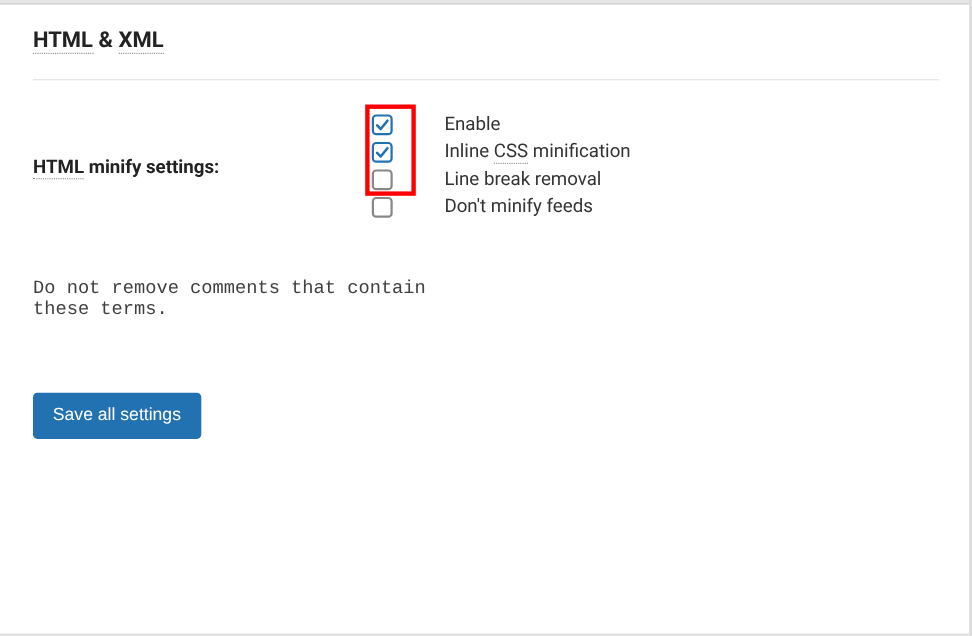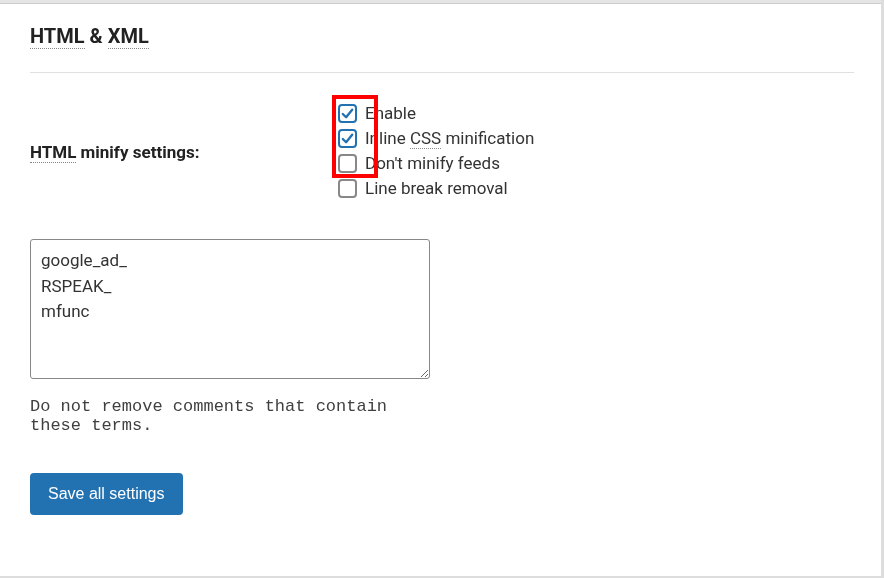--- a/index.html
+++ b/index.html
@@ -68,20 +68,21 @@
       width: 46px;
       height: 83px;
       pointer-events: none;
       z-index: 10;
     }
     .checkbox-row {
       display: flex;
       align-items: center;
       margin-bottom: 1px;
       height: 24px;
+      gap: 39px;
     }
     .checkbox {
       width: 19px;
       height: 19px;
       border: 2px solid #888;
       border-radius: 4px;
       margin-right: 8px;
       display: inline-flex;
       align-items: center;
       justify-content: center;
@@ -130,20 +131,21 @@
       font-family: Liberation Mono, monospace;
     }
     .save-button {
       background: #2271b1;
       color: #fff;
       border: none;
       padding: 12px 18px;
       font-size: 16px;
       border-radius: 4px;
       cursor: pointer;
+      margin-top: 28px;
     }
     .right-border {
       position: absolute;
       right: 0;
       top: 0;
       bottom: 0;
       width: 3px;
       background: #ddd;
     }
     .bottom-border {
@@ -188,35 +190,32 @@
           <div class="checkbox-row">
             <span class="checkbox checked">
               <svg viewBox="0 0 16 16">
                 <path fill="none" stroke="#2271b1" stroke-width="2.5" stroke-linecap="round" stroke-linejoin="round" d="M3 8.5 L6.5 12 L13 4"></path>
               </svg>
             </span>
             <span class="checkbox-label"><span>Inline </span><span class="dotted">CSS</span><span> minification</span></span>
           </div>
           <div class="checkbox-row">
             <span class="checkbox"></span>
-            <span class="checkbox-label"><span>Don't minify feeds</span></span>
+            <span class="checkbox-label"><span>Line break removal</span></span>
           </div>
           <div class="checkbox-row">
             <span class="checkbox"></span>
-            <span class="checkbox-label"><span>Line break removal</span></span>
+            <span class="checkbox-label"><span>Don't minify feeds</span></span>
           </div>
         </div>
     </div>
   </div>
 
   <div class="form-row">
     <div class="form-control">
       <div class="textarea-wrap">
-        <textarea style="">google_ad_
-RSPEAK_
-mfunc</textarea>
         <div class="help-text">Do not remove comments that contain these terms.</div>
       </div>
     </div>
   </div>
 
   <button class="save-button">Save all settings</button>
 </div>
 
 </body></html>

